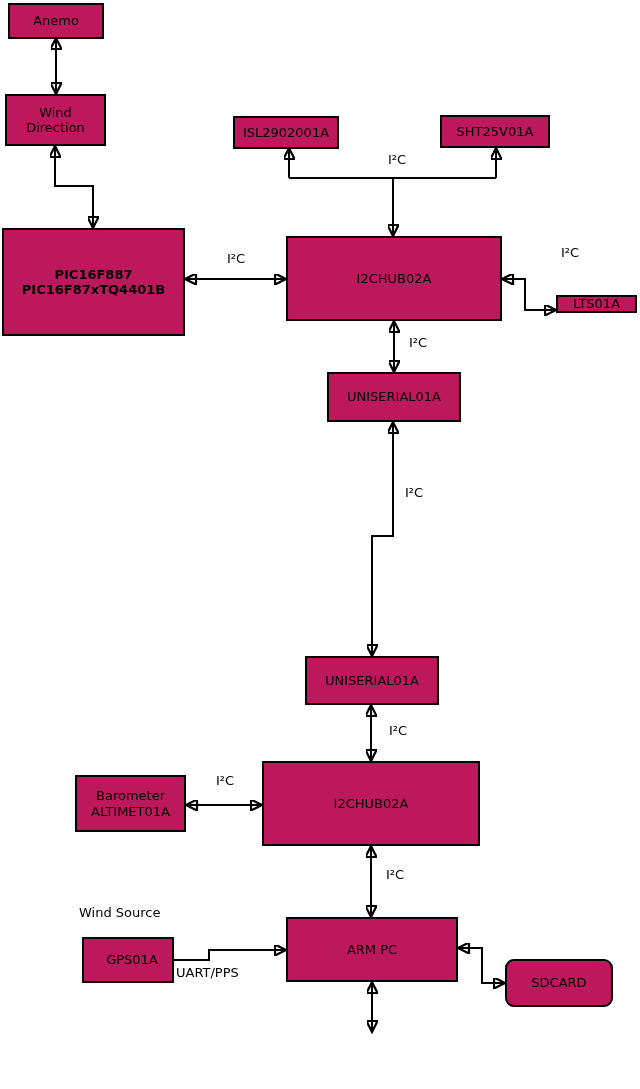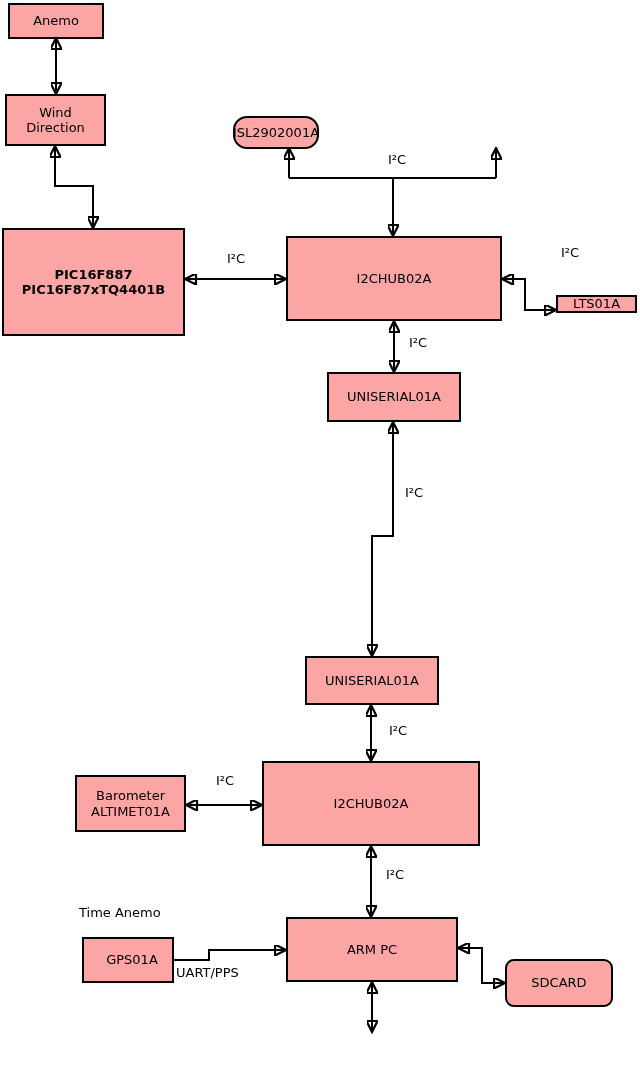--- a/index.html
+++ b/index.html
@@ -26,21 +26,21 @@
   }
   #wires path {
     stroke: #000000;
     stroke-width: 2;
     fill: none;
   }
   .node {
     position: absolute;
     box-sizing: border-box;
     border: 2px solid #000000;
-    background: #fca5a5;
+    background: #be185d;
     display: flex;
     flex-direction: column;
     align-items: center;
     justify-content: center;
     text-align: center;
     line-height: 1.18;
   }
   .node span {
     display: block;
     white-space: nowrap;
@@ -93,24 +93,27 @@
   <div class="node" style="left:5px; top:94px; width:101px; height:52px;">
     <span>Wind</span>
     <span>Direction</span>
   </div>
 
   <div class="node" style="left:2px; top:228px; width:183px; height:108px;font-weight:bold;">
     <span>PIC16F887</span>
     <span>PIC16F87xTQ4401B</span>
   </div>
 
-  <div class="node" style="left:233px; top:116px; width:86px; height:33px;border-radius:14px;">
+  <div class="node" style="left:233px; top:116px; width:106px; height:33px;">
     <span>ISL2902001A</span>
   </div>
 
+  <div class="node" style="left:440px; top:115px; width:110px; height:33px;">
+    <span>SHT25V01A</span>
+  </div>
 
   <div class="node" style="left:286px; top:236px; width:216px; height:85px;">
     <span>I2CHUB02A</span>
   </div>
 
   <div class="node" style="left:556px; top:295px; width:81px; height:18px;">
     <span>LTS01A</span>
   </div>
 
   <div class="node" style="left:327px; top:372px; width:134px; height:50px;">
@@ -144,16 +147,16 @@
 
 
   <span class="elabel" style="left:388px; top:153px;">I²C</span>
   <span class="elabel" style="left:227px; top:252px;">I²C</span>
   <span class="elabel" style="left:561px; top:246px;">I²C</span>
   <span class="elabel" style="left:409px; top:336px;">I²C</span>
   <span class="elabel" style="left:405px; top:486px;">I²C</span>
   <span class="elabel" style="left:389px; top:724px;">I²C</span>
   <span class="elabel" style="left:216px; top:774px;">I²C</span>
   <span class="elabel" style="left:386px; top:868px;">I²C</span>
-  <span class="elabel" style="left:79px; top:906px;">Time Anemo</span>
+  <span class="elabel" style="left:79px; top:906px;">Wind Source</span>
   <span class="elabel" style="left:176px; top:966px;">UART/PPS</span>
 
 </div>
 
 </body></html>

